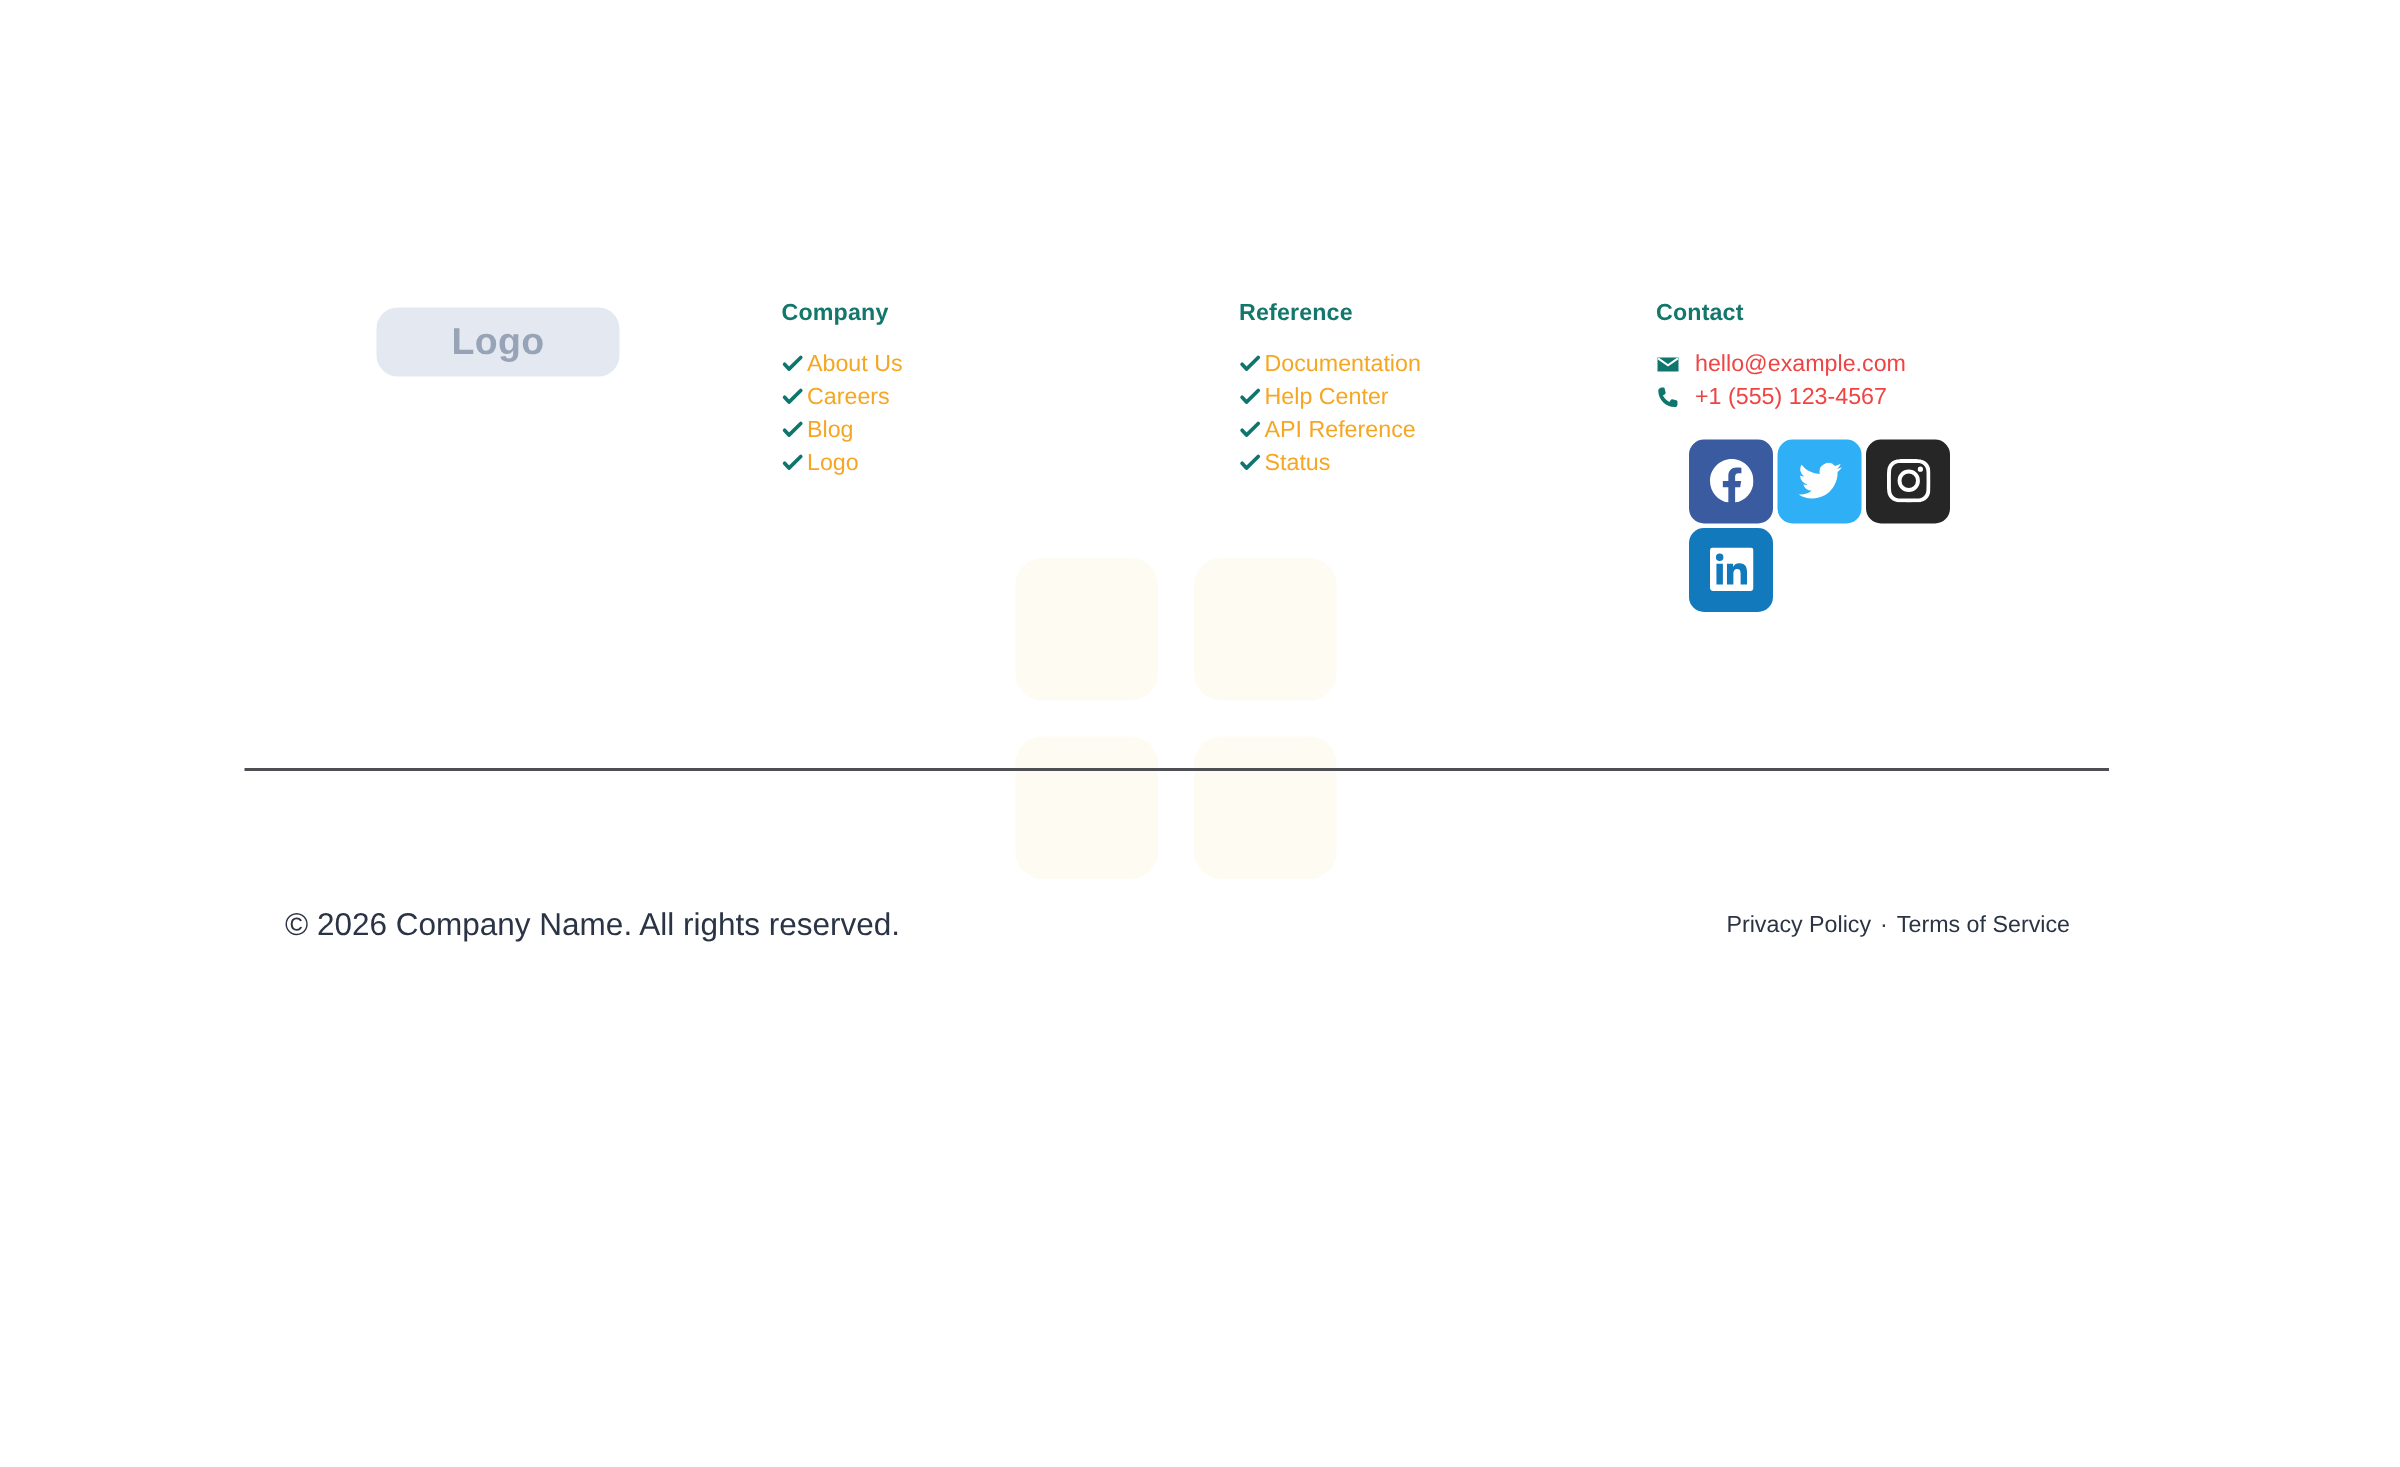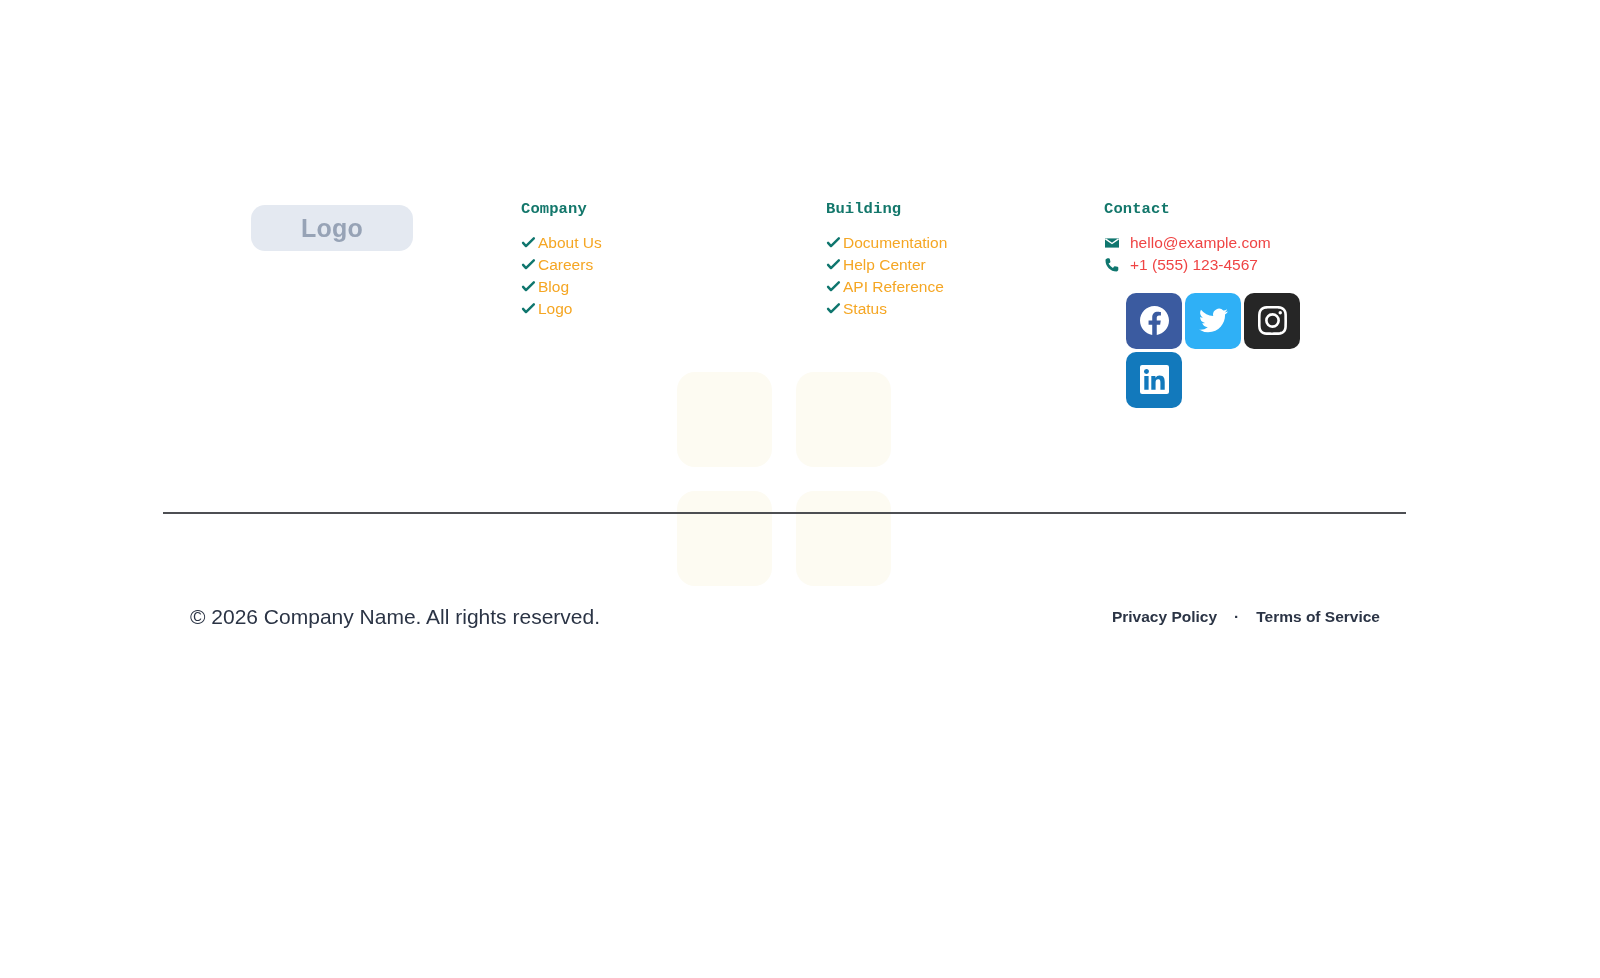--- a/index.html
+++ b/index.html
@@ -97,21 +97,20 @@
   .col-company { left: 358px; }
   .col-resources { left: 663px; }
   .col-contact { left: 941px; }
 
   .col-title {
     font-size: 15.5px;
     font-weight: 700;
     color: #13776b;
     margin: 0 0 14px 0;
     letter-spacing: 0.1px;
-    font-family: Liberation Mono, monospace;
   }
 
   .link-list {
     list-style: none;
     margin: 0;
     padding: 0;
   }
   .link-item {
     display: flex;
     align-items: center;
@@ -200,24 +199,23 @@
   }
   .copyright {
     font-size: 21px;
     color: #2b3445;
     padding-left: 27px;
     white-space: nowrap;
   }
   .legal {
     display: flex;
     align-items: center;
-    gap: 17px;
+    gap: 6px;
     padding-right: 26px;
     white-space: nowrap;
-    font-weight: bold;
   }
   .legal-link {
     font-size: 15.5px;
     color: #2b3445;
     text-decoration: none;
     cursor: pointer;
   }
   .legal-sep {
     font-size: 15.5px;
     color: #2b3445;
@@ -275,21 +273,21 @@
             <svg viewBox="0 0 16 16">
                 <path d="M2.2 8.4l3.1 3.4 8.4-8.2" fill="none" stroke="currentColor" stroke-width="2.6" stroke-linecap="round" stroke-linejoin="round"></path>
               </svg>
           </span>
           <span class="link-text">Logo</span>
         </li>
       </ul>
     </div>
 
     <div class="link-col col-resources">
-      <div class="col-title">Building</div>
+      <div class="col-title">Reference</div>
       <ul class="link-list">
         <li class="link-item">
           <span class="check-icon">
             <svg viewBox="0 0 16 16">
                 <path d="M2.2 8.4l3.1 3.4 8.4-8.2" fill="none" stroke="currentColor" stroke-width="2.6" stroke-linecap="round" stroke-linejoin="round"></path>
               </svg>
           </span>
           <span class="link-text">Documentation</span>
         </li>
         <li class="link-item">

